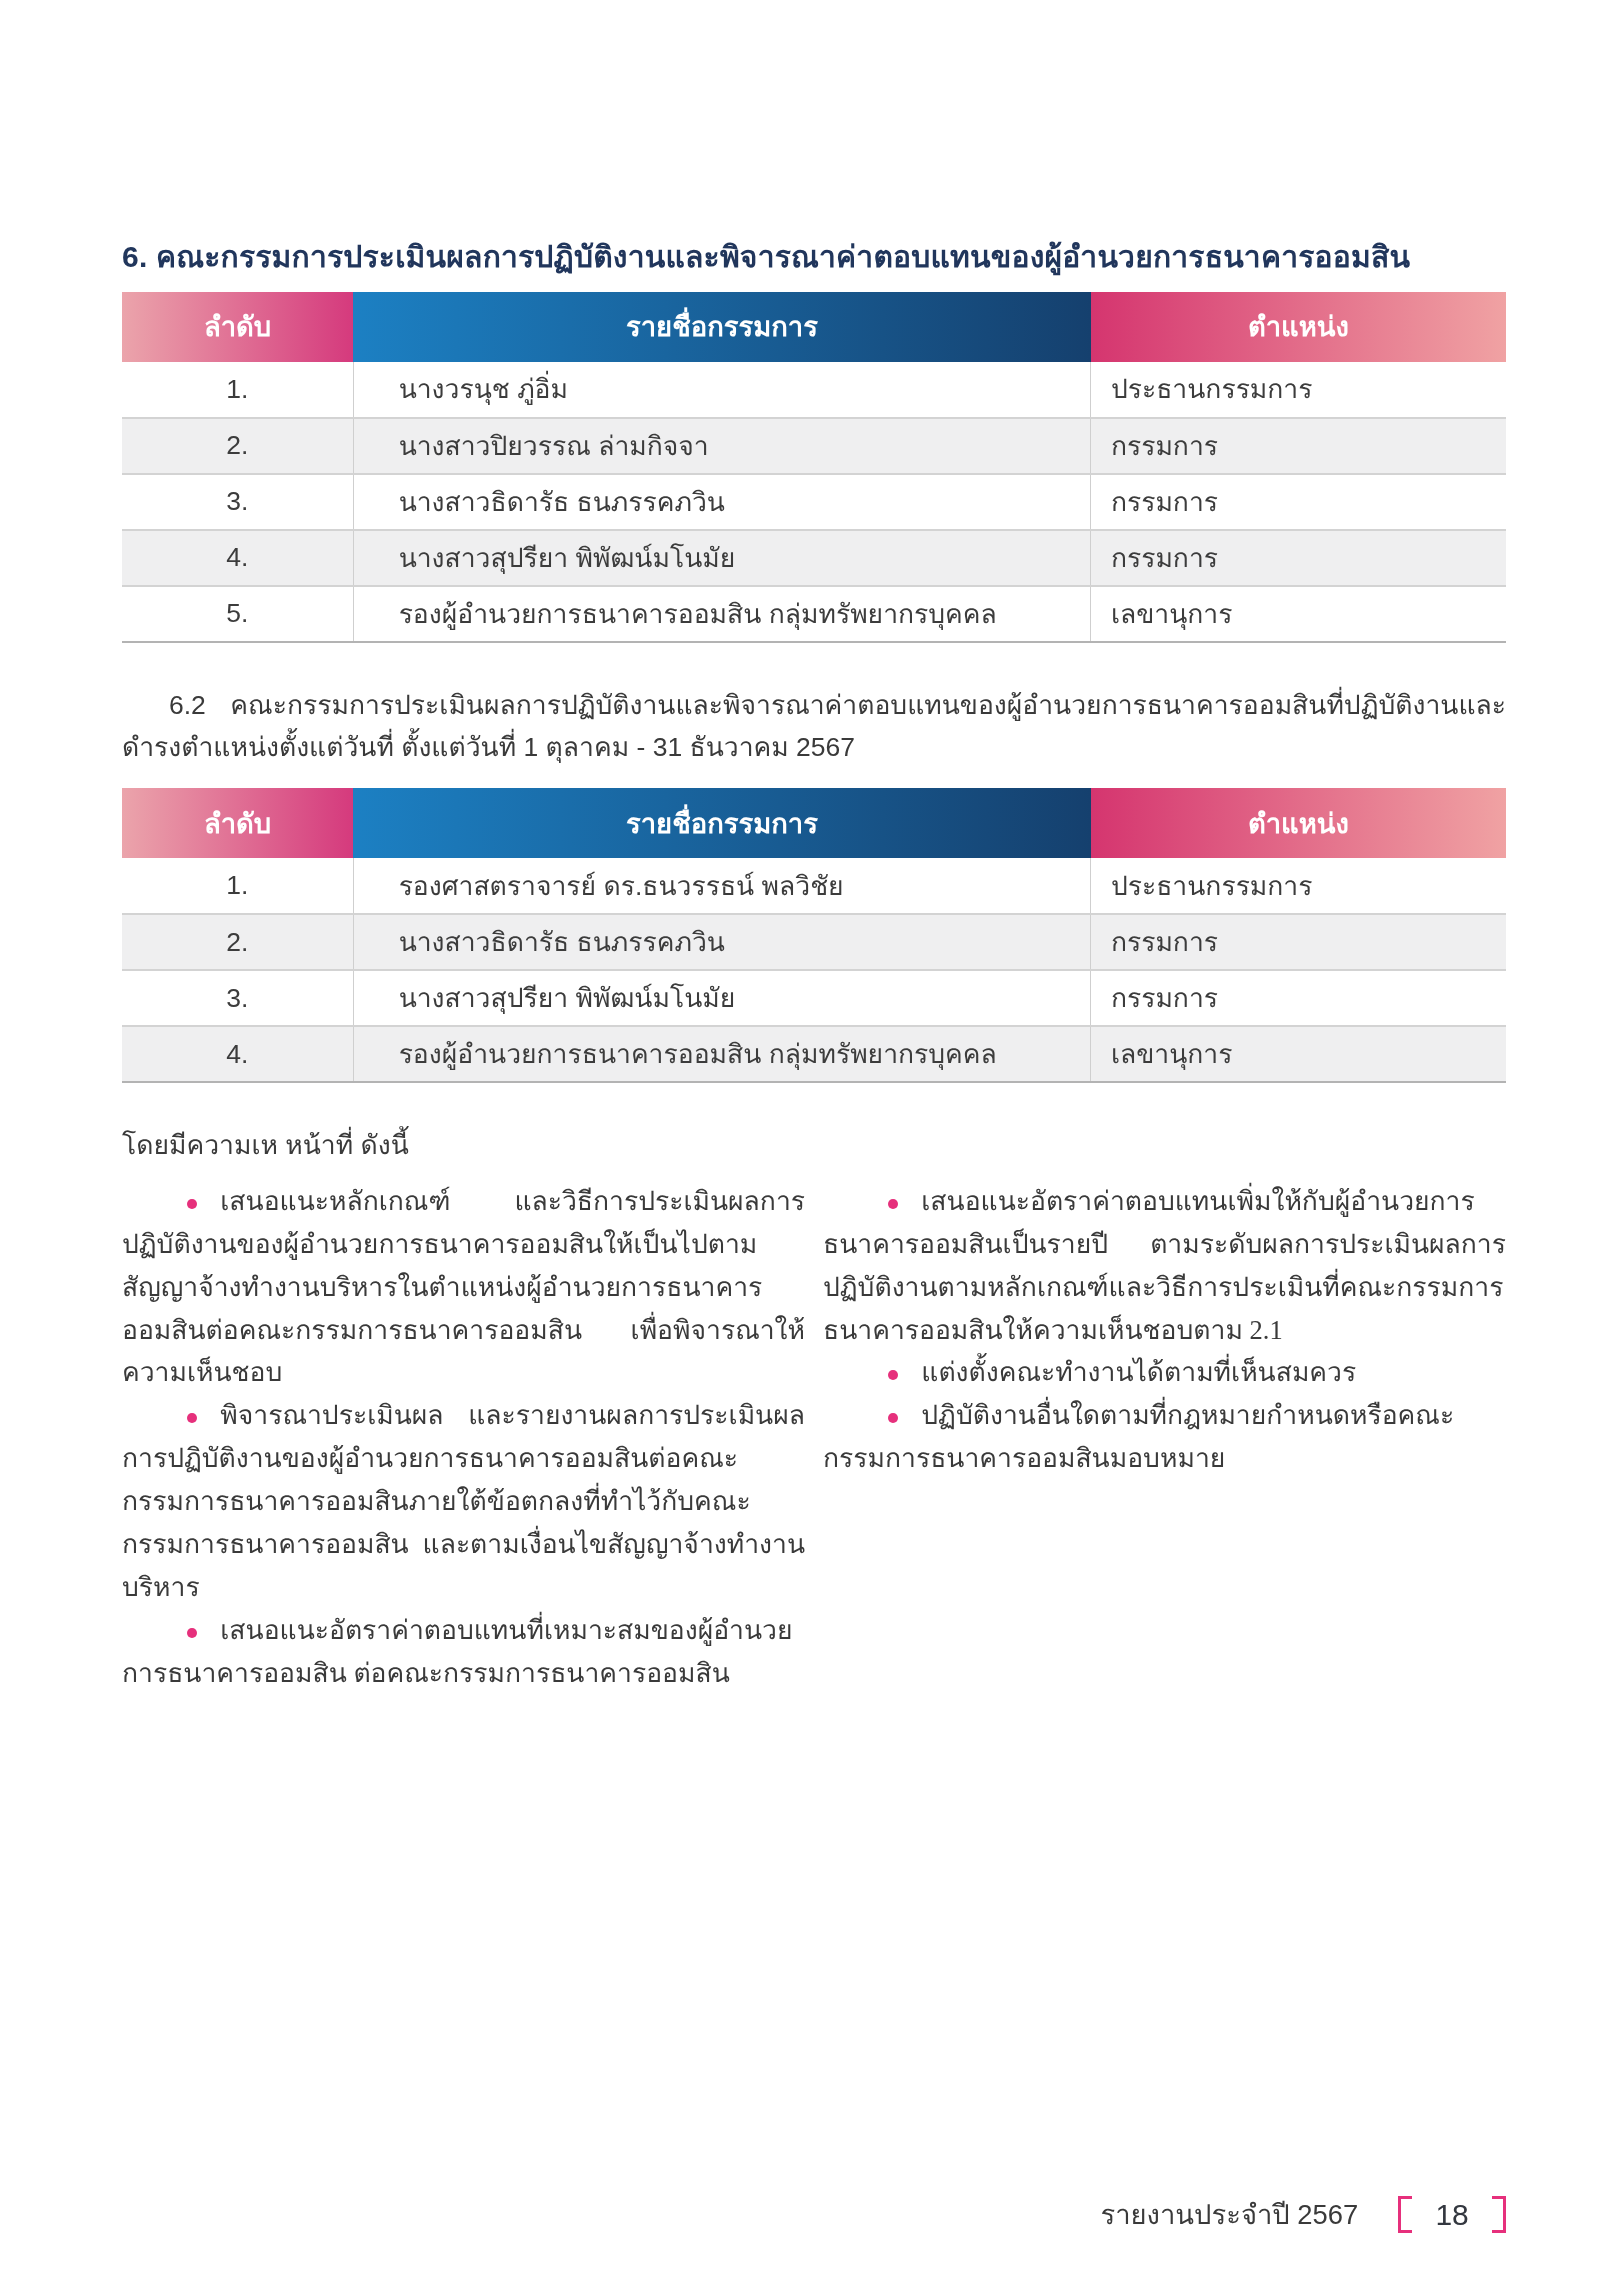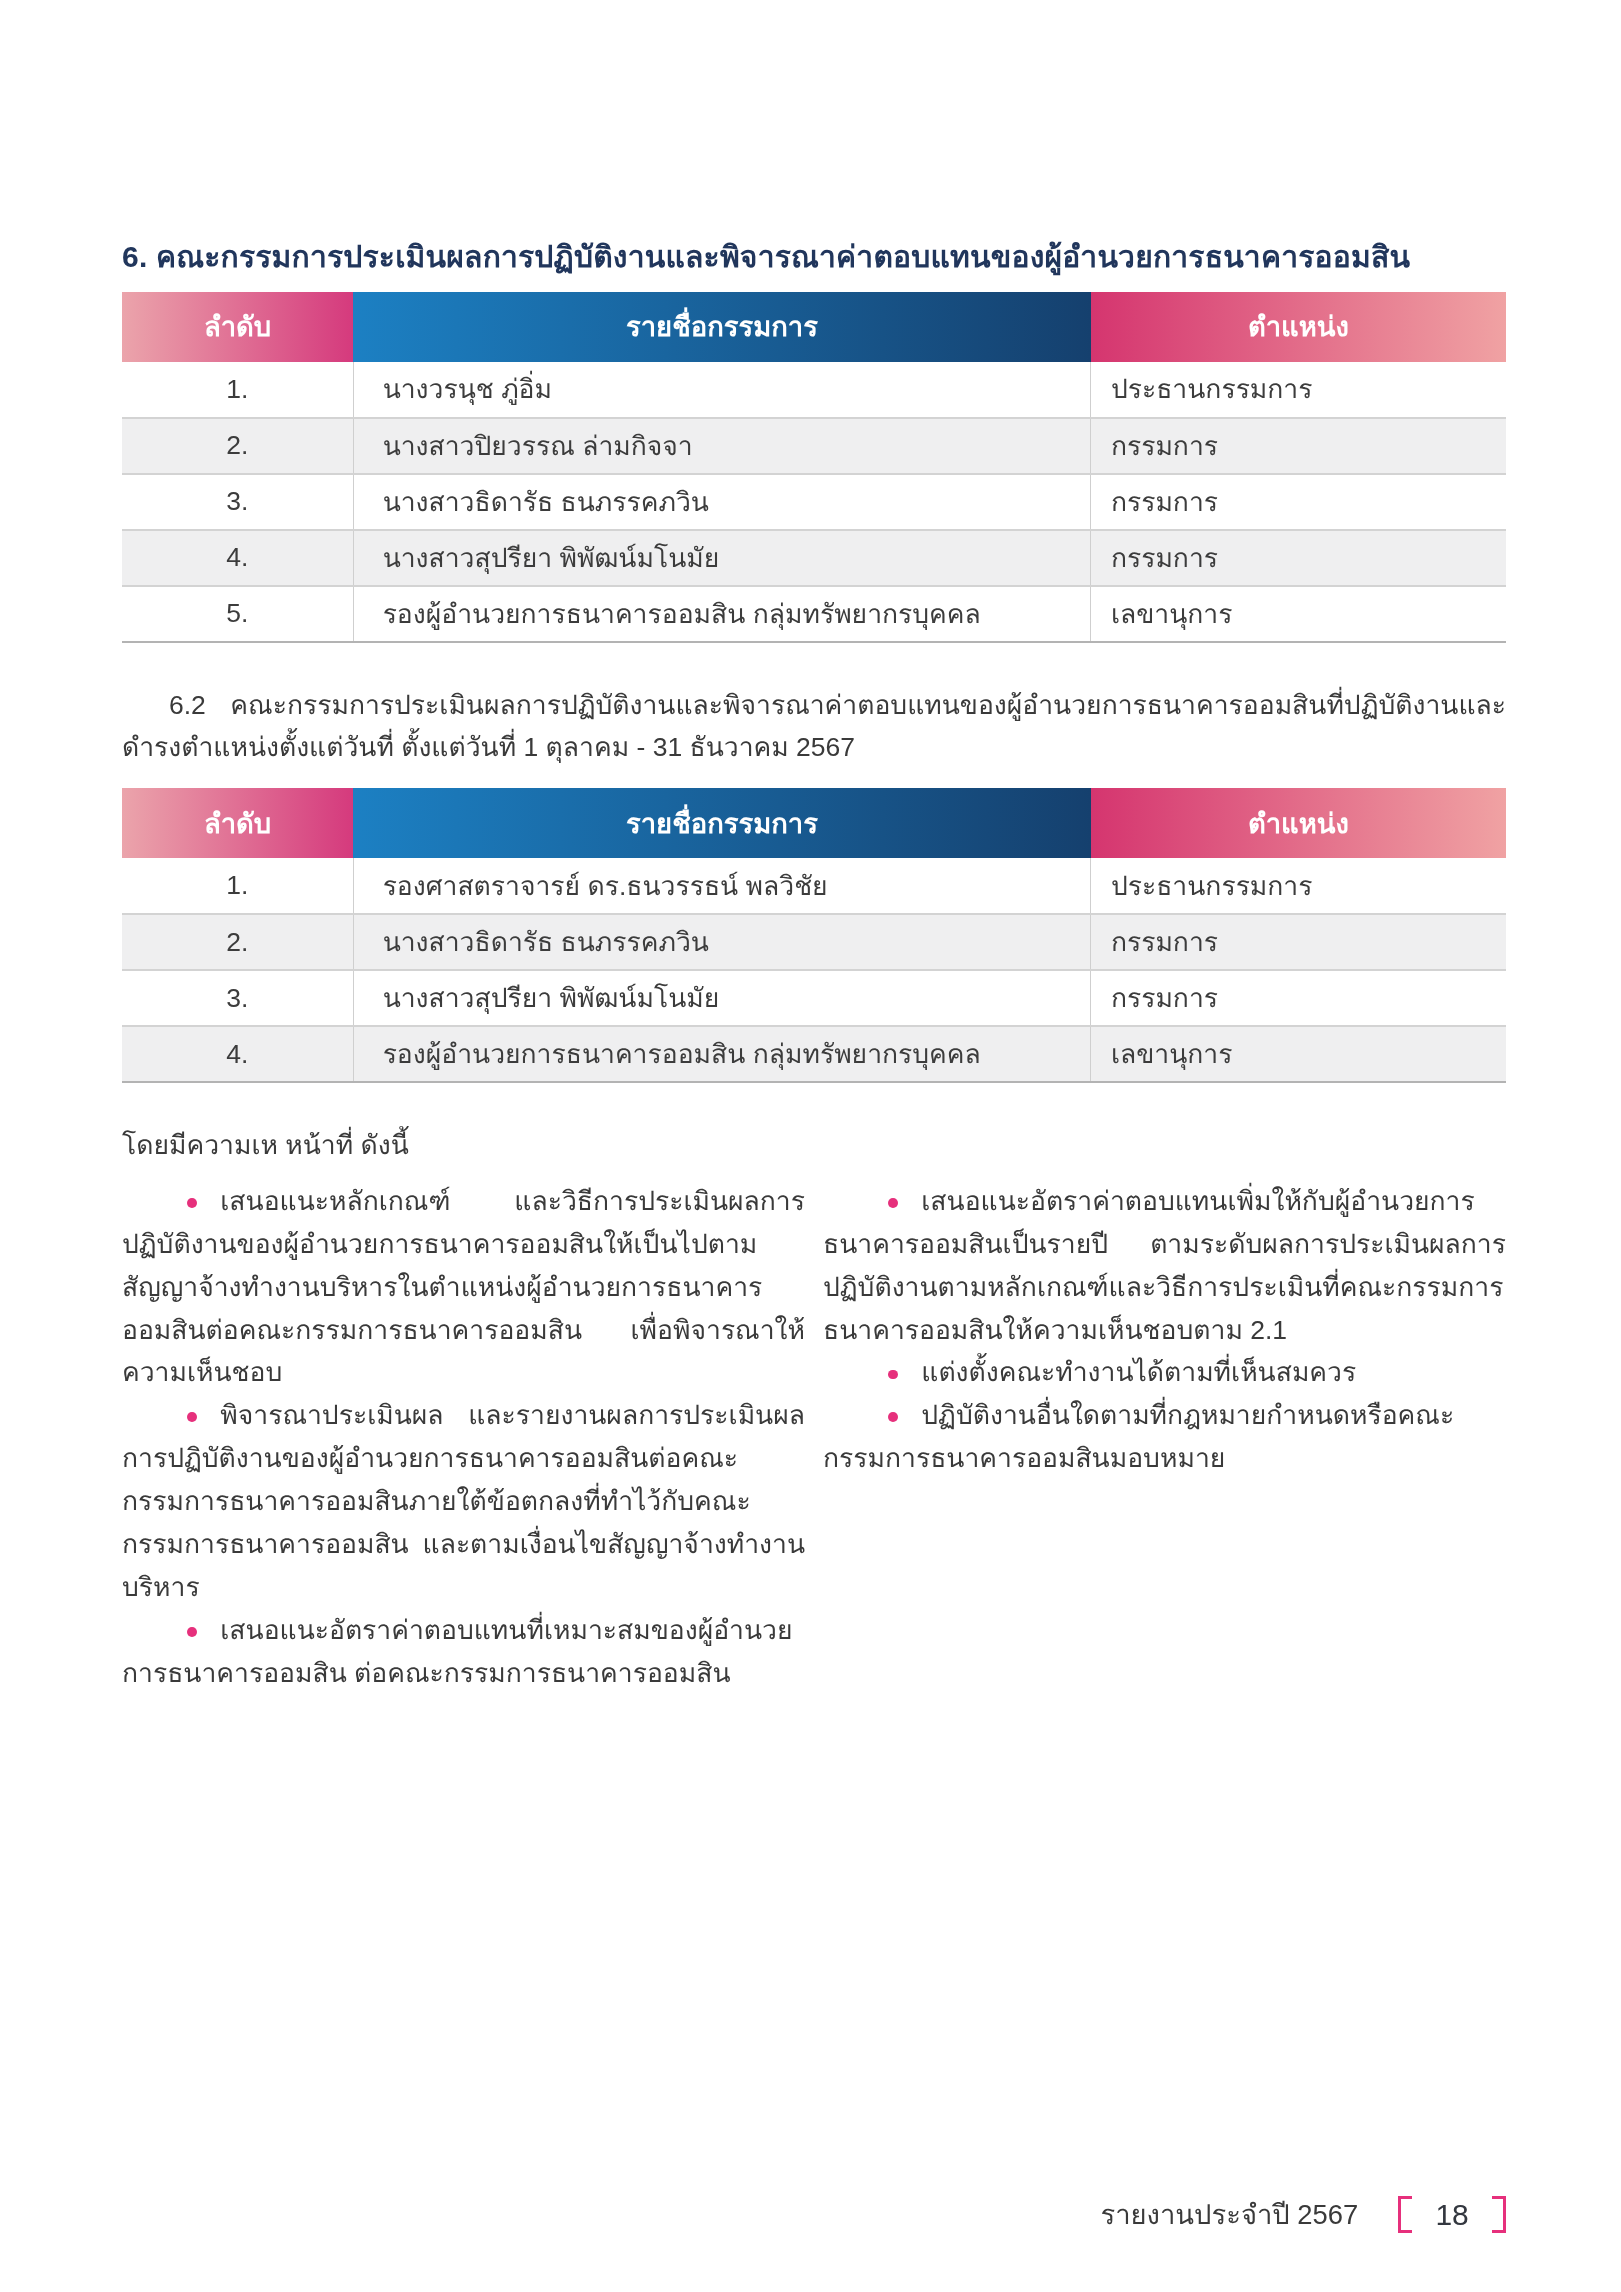--- a/index.html
+++ b/index.html
@@ -66,32 +66,33 @@
     font-size: 26.5px;
     color: #3c3c3c;
     vertical-align: middle;
     border-top: 2px solid #d3d3d3;
   }
   table.committee tr.r-first td { border-top: none; }
   table.committee tr:last-child td { border-bottom: 2px solid #b3b3b3; }
   table.committee tr.alt td { background: #efeff0; }
 
   td.td-no { text-align: center; }
-  td.td-name { padding-left: 29px; border-left: 1px solid #cfcfcf; border-right: 1px solid #cfcfcf; }
+  td.td-name { padding-left: 45px; border-left: 1px solid #cfcfcf; border-right: 1px solid #cfcfcf; }
   td.td-pos { padding-left: 19.6px; }
 
   .duties-lead {
     font-size: 26.5px;
     color: #3a3a3a;
     margin-bottom: 13.7px;
   }
 
   .duty-cols {
     display: flex;
     gap: 18px;
+    font-family: Liberation Serif, serif;
   }
   .duty-col { flex: 1; min-width: 0; }
 
   .bullet {
     font-size: 26.5px;
     line-height: 1.62;
     color: #3a3a3a;
     text-align: justify;
     text-indent: 65px;
   }

